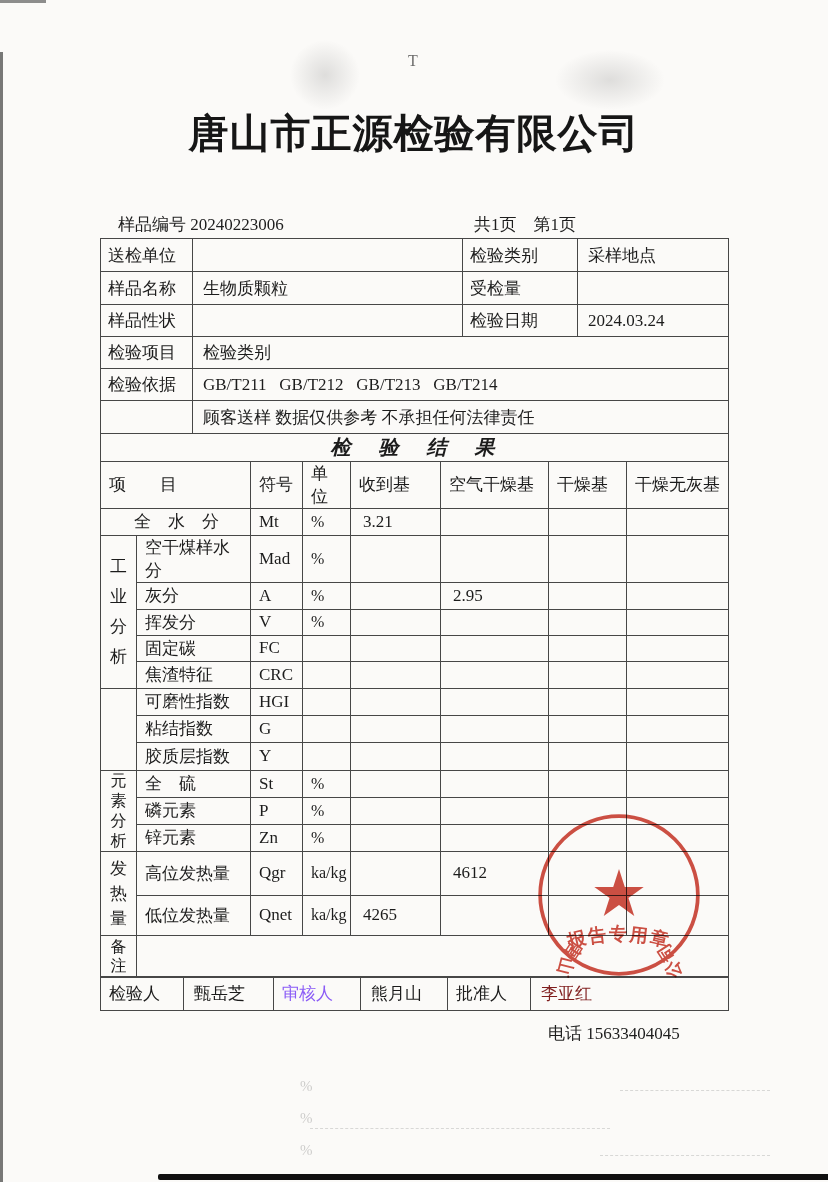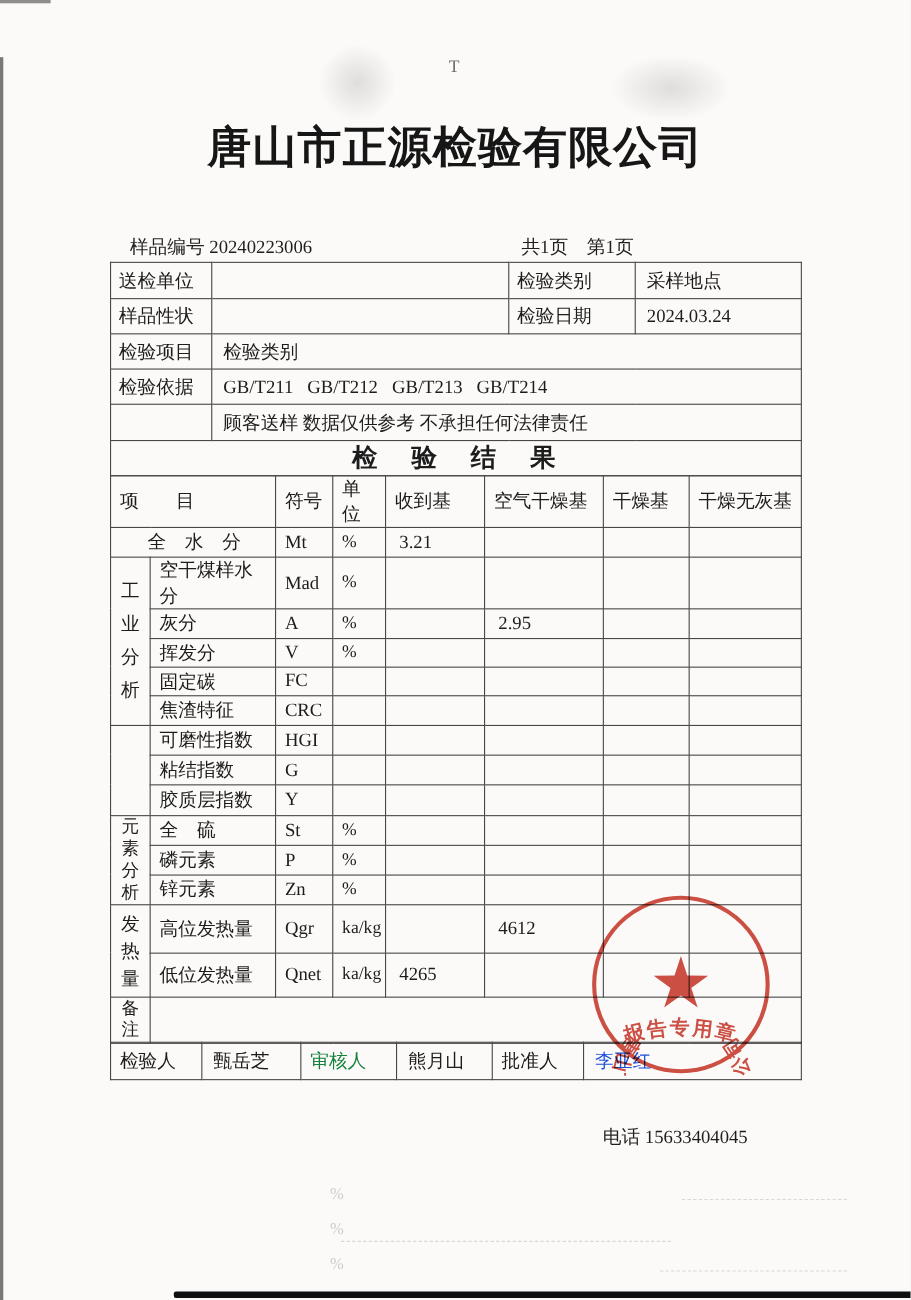--- a/index.html
+++ b/index.html
@@ -29,37 +29,37 @@
   .meta-line{position:absolute;left:0;top:213px;width:828px;height:24px;font-size:17px;}
   .sample-no{position:absolute;left:118px;top:0;text-align:right;}
   .page-info{position:absolute;left:474px;top:0;}
   
   .tables{position:absolute;left:100px;top:238px;width:628px;}
   table{border-collapse:collapse;table-layout:fixed;width:628px;font-size:17px;color:#1c1c1c;}
   table+table{margin-top:-1.5px;}
   td{border:1.5px solid #474747;padding:0 6px;overflow:hidden;vertical-align:middle;white-space:pre-wrap;}
   .lbl{padding-left:7px;}
   .val{padding-left:10px;}
-  .section-cell{text-align:center;font-size:23px;font-weight:bold;letter-spacing:4px;}
+  .section-cell{text-align:center;font-size:20px;font-weight:bold;letter-spacing:4px;font-style:italic;}
   .hd{text-align:left;padding-left:8px;}
   .hd-item{text-align:left;}
   .grp{text-align:center;white-space:pre-line;padding:0 2px;}
   .grp-ind{line-height:30px;font-size:17px;}
   .grp-ult{line-height:20px;font-size:16px;}
   .grp-cal{line-height:25px;font-size:17px;}
   .grp-rem{line-height:19px;font-size:16px;}
   .name{padding-left:8px;}
   .name-merged{text-align:center;}
   .sym{padding-left:8px;}
   .unit{padding-left:8px;font-size:16px;}
   .num{padding-left:12px;}
   .sig-lbl{padding-left:8px;}
   .sig-name{padding-left:10px;}
-  .faint{color:#15803d;}
-  .semi-faint{color:#1d4ed8;}
+  .faint{color:#8b5cf6;}
+  .semi-faint{color:#7f1d1d;}
   
   .phone{position:absolute;left:548px;top:1022px;font-size:17px;}
   
   .stamp{
     position:absolute;left:536px;top:812px;width:166px;height:166px;
     color:#c9382b;opacity:.88;mix-blend-mode:multiply;
   }
   .stamp svg{width:100%;height:100%;}
   .stamp text{font-family:"Liberation Serif","DejaVu Serif",serif;font-weight:bold;fill:currentColor;}
 </style>
@@ -95,20 +95,26 @@
           <col style="width:270px">
           <col style="width:115px">
           <col style="width:151px">
         </colgroup>
       <tbody>
           <tr style="height:33px">
         <td class="lbl">送检单位</td>
         <td class="val"></td>
         <td class="lbl">检验类别</td>
         <td class="val">采样地点</td>
+      </tr>
+      <tr style="height:33px">
+        <td class="lbl">样品名称</td>
+        <td class="val">生物质颗粒</td>
+        <td class="lbl">受检量</td>
+        <td class="val"></td>
       </tr>
       <tr style="height:32px">
         <td class="lbl">样品性状</td>
         <td class="val"></td>
         <td class="lbl">检验日期</td>
         <td class="val">2024.03.24</td>
       </tr>
       <tr style="height:32px">
         <td class="lbl">检验项目</td>
         <td class="val" colspan="3">检验类别</td>

